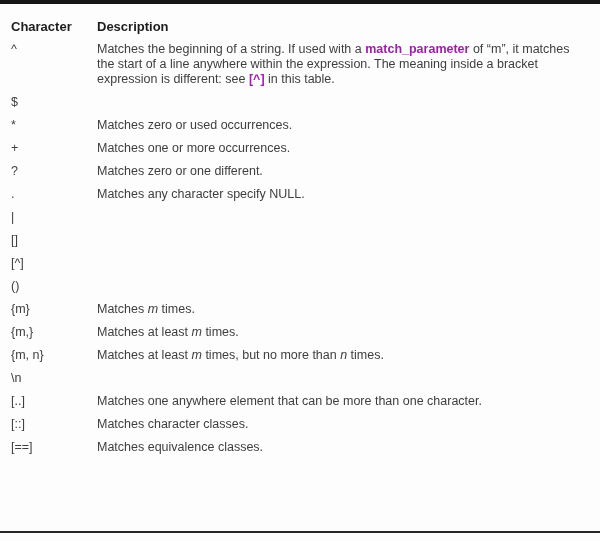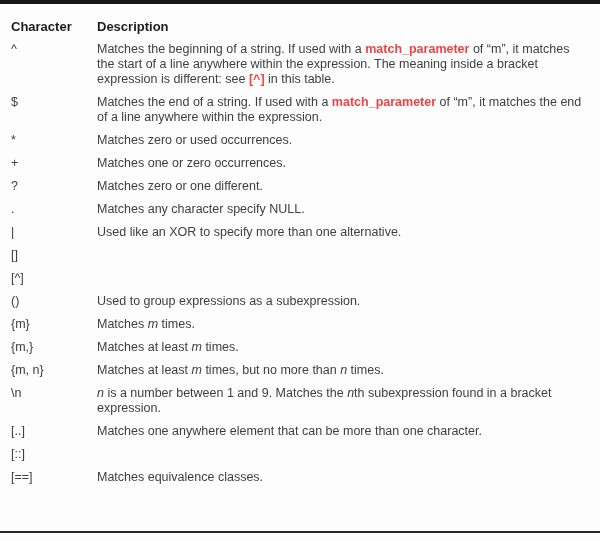--- a/index.html
+++ b/index.html
@@ -45,95 +45,92 @@
     flex: 1 1 auto;
     min-width: 0;
   }
   .header-row {
     font-weight: bold;
     color: #1d1d1d;
     font-size: 13px;
     line-height: 16px;
     margin-bottom: 7px;
   }
-  .bold { font-weight: bold; color: #ef4444; }
+  .bold { font-weight: bold; color: #a21caf; }
   .italic { font-style: italic; }
 </style>
 </head>
 <body>
 
 <div class="page">
   <div class="rule-top"></div>
 
   <div class="content">
     <div class="trow header-row">
       <div class="char-cell">Character</div>
       <div class="desc-cell">Description</div>
     </div>
     <div id="table-body">
         <div class="trow">
           <div class="char-cell">^</div>
           <div class="desc-cell"><span>Matches the beginning of a string. If used with a </span><span class="bold">match_parameter</span><span> of “m”, it matches the start of a line anywhere within the expression. The meaning inside a bracket expression is different: see </span><span class="bold">[^]</span><span> in this table.</span></div>
         </div>
         <div class="trow">
           <div class="char-cell">$</div>
-          <div class="desc-cell"><span>Matches the end of a string. If used with a </span><span class="bold">match_parameter</span><span> of “m”, it matches the end of a line anywhere within the expression.</span></div>
         </div>
         <div class="trow">
           <div class="char-cell">*</div>
           <div class="desc-cell"><span>Matches zero or used occurrences.</span></div>
         </div>
         <div class="trow">
           <div class="char-cell">+</div>
-          <div class="desc-cell"><span>Matches one or zero occurrences.</span></div>
+          <div class="desc-cell"><span>Matches one or more occurrences.</span></div>
         </div>
         <div class="trow">
           <div class="char-cell">?</div>
           <div class="desc-cell"><span>Matches zero or one different.</span></div>
         </div>
         <div class="trow">
           <div class="char-cell">.</div>
           <div class="desc-cell"><span>Matches any character specify NULL.</span></div>
         </div>
         <div class="trow">
           <div class="char-cell">|</div>
-          <div class="desc-cell"><span>Used like an XOR to specify more than one alternative.</span></div>
         </div>
         <div class="trow">
           <div class="char-cell">[]</div>
         </div>
         <div class="trow">
           <div class="char-cell">[^]</div>
         </div>
         <div class="trow">
           <div class="char-cell">()</div>
-          <div class="desc-cell"><span>Used to group expressions as a subexpression.</span></div>
         </div>
         <div class="trow">
           <div class="char-cell">{m}</div>
           <div class="desc-cell"><span>Matches </span><span class="italic">m</span><span> times.</span></div>
         </div>
         <div class="trow">
           <div class="char-cell">{m,}</div>
           <div class="desc-cell"><span>Matches at least </span><span class="italic">m</span><span> times.</span></div>
         </div>
         <div class="trow">
           <div class="char-cell">{m, n}</div>
           <div class="desc-cell"><span>Matches at least </span><span class="italic">m</span><span> times, but no more than </span><span class="italic">n</span><span> times.</span></div>
         </div>
         <div class="trow">
           <div class="char-cell">\n</div>
-          <div class="desc-cell"><span class="italic">n</span><span> is a number between 1 and 9. Matches the </span><span class="italic">n</span><span>th subexpression found in a bracket expression.</span></div>
         </div>
         <div class="trow">
           <div class="char-cell">[..]</div>
           <div class="desc-cell"><span>Matches one anywhere element that can be more than one character.</span></div>
         </div>
         <div class="trow">
           <div class="char-cell">[::]</div>
+          <div class="desc-cell"><span>Matches character classes.</span></div>
         </div>
         <div class="trow">
           <div class="char-cell">[==]</div>
           <div class="desc-cell"><span>Matches equivalence classes.</span></div>
         </div>
       </div>
   </div>
 
   <div class="rule-bottom"></div>
 </div>

